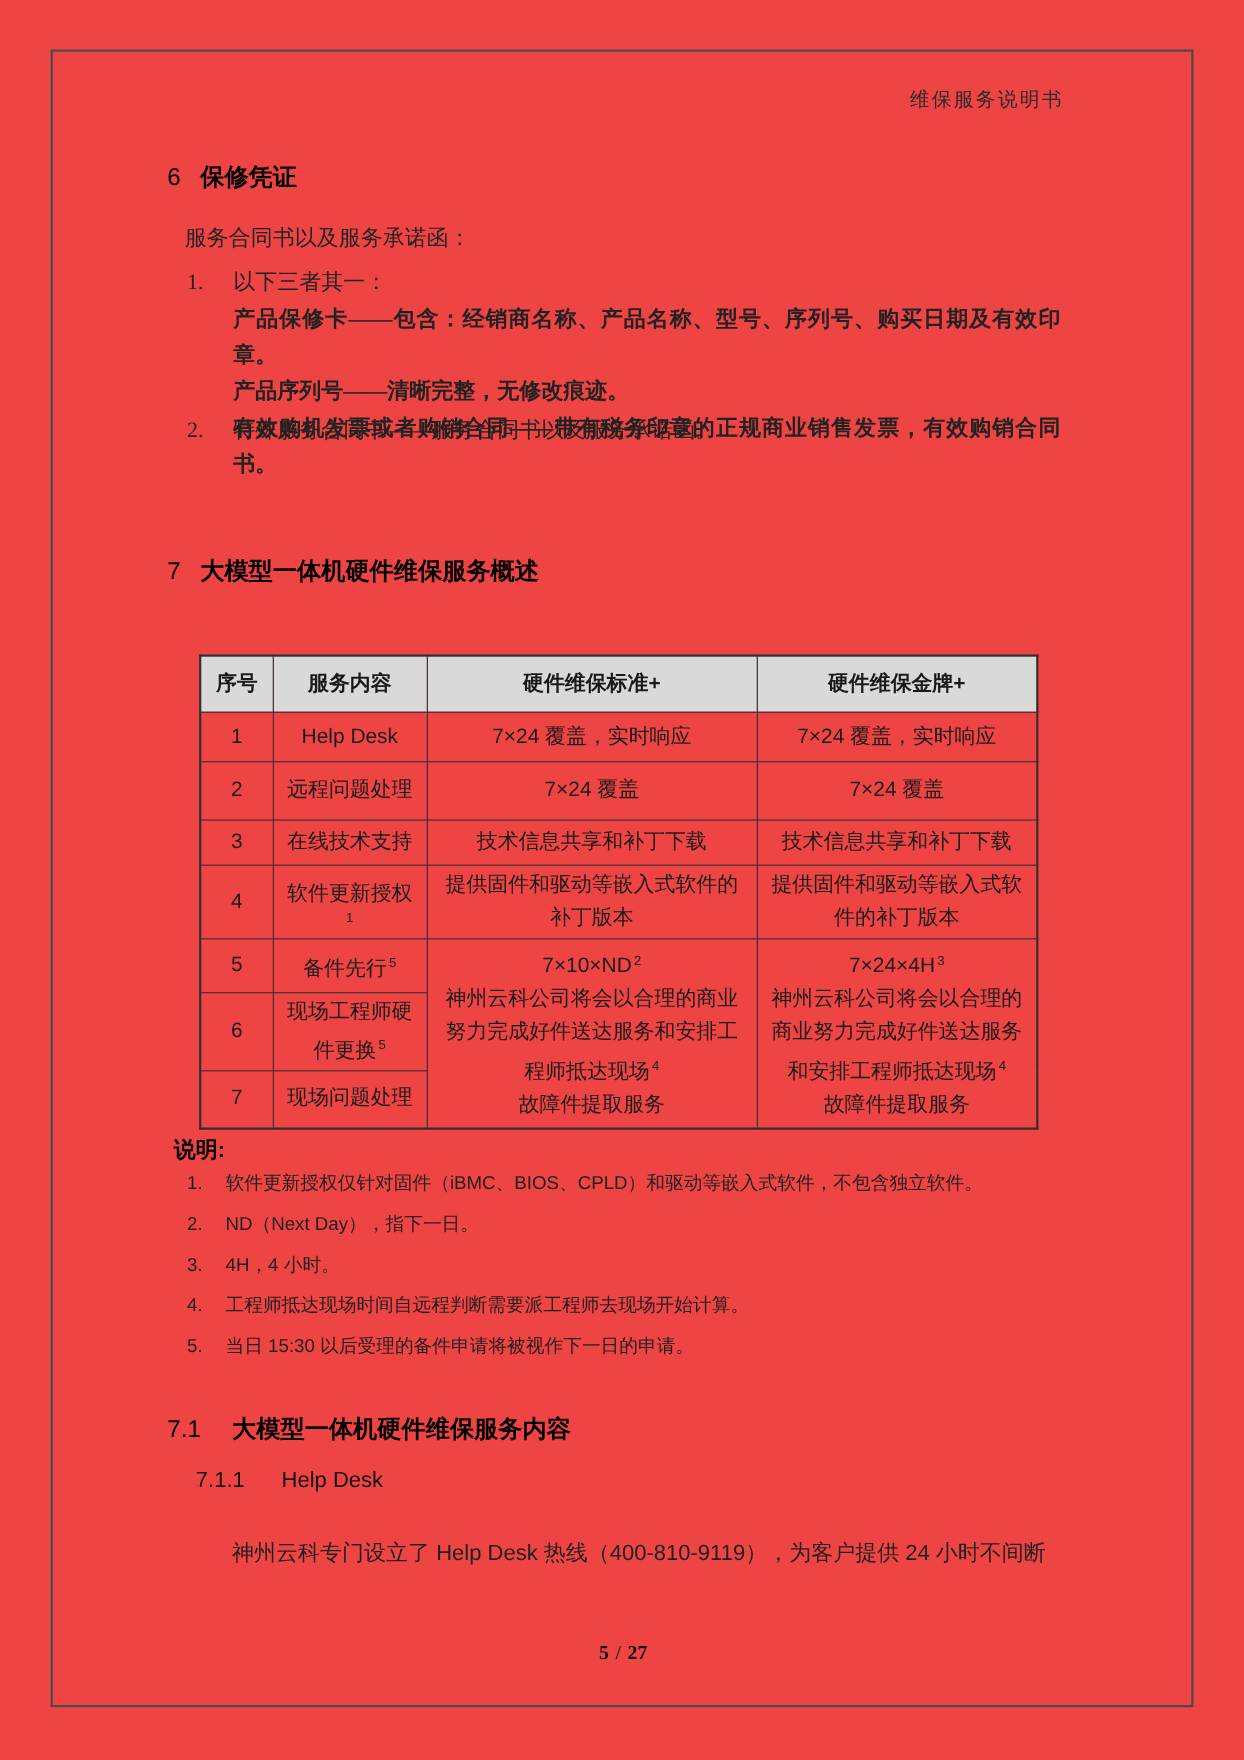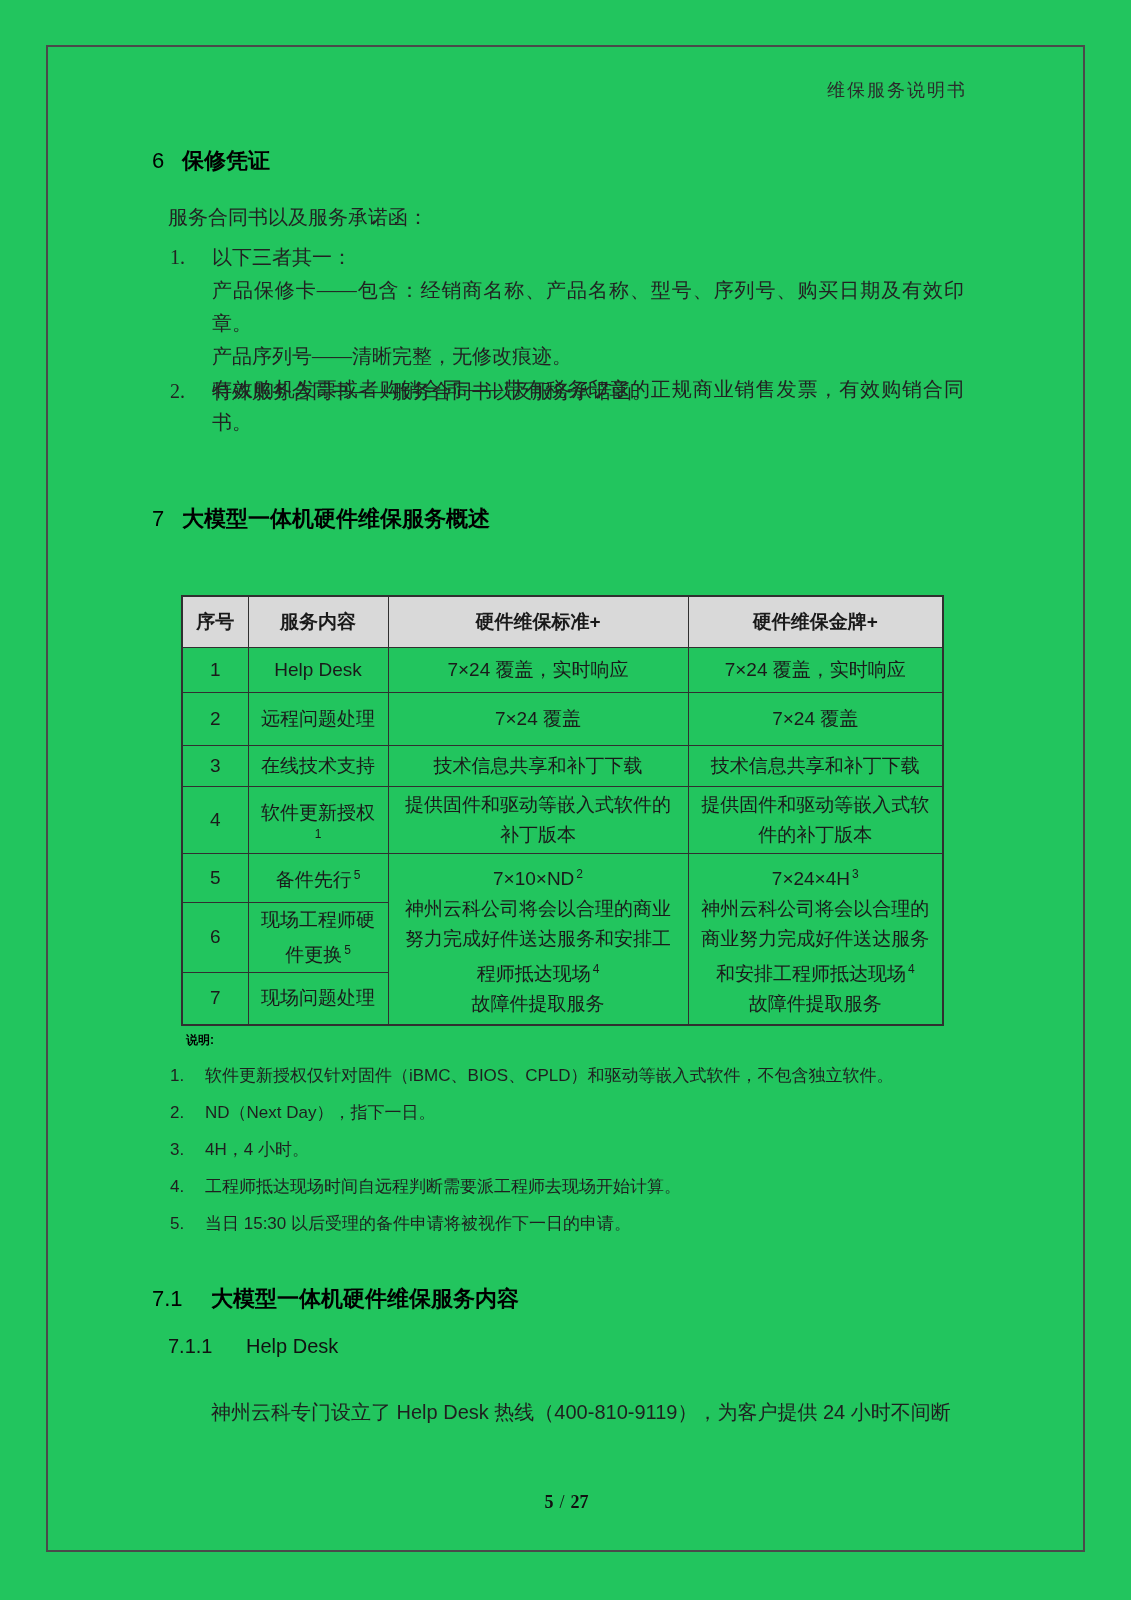--- a/index.html
+++ b/index.html
@@ -1,50 +1,50 @@
 <!DOCTYPE html>
 <html><head>
 <meta charset="utf-8">
 <style>
   html,body{margin:0;padding:0;background:#ffffff;}
   body{width:1131px;height:1600px;position:relative;overflow:hidden;
        font-family:"Liberation Sans",sans-serif;color:#1f1f1f;}
-  #page{position:absolute;left:0;top:0;width:1131px;height:1600px;background:#22c55e;}
+  #page{position:absolute;left:0;top:0;width:1131px;height:1600px;background:#ef4444;}
   .page-border{position:absolute;left:46px;top:45px;width:1039px;height:1507px;
        border:2px solid #4a4a4a;box-sizing:border-box;}
   .hdr{position:absolute;top:78px;left:168px;width:799px;text-align:right;
        font-family:"Liberation Serif",serif;font-size:18px;letter-spacing:2px;color:#2a2a2a;}
   
   .h1{position:absolute;left:152px;font-size:22px;font-weight:700;color:#000;line-height:38px;white-space:nowrap;}
   .hnum{display:inline-block;font-weight:400;}
   .h1 .hnum{min-width:30px;}
   .h2num{display:inline-block;font-weight:400;min-width:59px;margin-top:12px;}
   .h3{position:absolute;left:168px;font-size:20px;font-weight:400;color:#111;line-height:28px;white-space:nowrap;}
   .h3num{display:inline-block;min-width:78px;}
   
   .serif{font-family:"Liberation Serif",serif;color:#222;}
   .p-intro{position:absolute;left:168px;font-size:20px;line-height:28px;}
   .li{position:absolute;left:168px;font-size:20px;line-height:28px;padding-left:44px;box-sizing:border-box;}
   .li .marker{position:absolute;left:2px;top:0;}
-  .sublines{position:absolute;left:212px;width:752px;font-size:20px;line-height:33px;text-align:justify;}
+  .sublines{position:absolute;left:212px;width:752px;font-size:20px;line-height:33px;text-align:justify;font-weight:bold;}
   
   table.svc{position:absolute;left:181px;top:595px;width:761px;border-collapse:collapse;
        table-layout:fixed;font-size:19px;color:#1a1a1a;border:2px solid #303030;}
   table.svc th,table.svc td{border:1px solid #303030;text-align:center;vertical-align:middle;
        padding:2px 8px;box-sizing:border-box;line-height:30px;}
   table.svc thead th{background:#d9d9d9;font-weight:700;height:51px;}
   td.c-no{text-align:left;padding-left:13px;}
   tr.r0{height:45px;}tr.r1{height:53px;}tr.r2{height:41px;}tr.r3{height:67px;}
   tr.r4{height:49px;}tr.r5{height:67px;}tr.r6{height:53px;}
   td.wrap{line-height:32px;}
   .supline{font-size:12px;line-height:13px;}
   .sup{font-size:12px;vertical-align:7px;margin-left:2px;}
   td.merged{line-height:32px;}
   
-  .notes-label{position:absolute;left:186px;top:1032px;font-size:12px;font-weight:700;color:#000;}
+  .notes-label{position:absolute;left:158px;top:1032px;font-size:20px;font-weight:700;color:#000;}
   .notes{position:absolute;left:168px;top:1064px;width:800px;}
   .note{position:relative;padding-left:37px;font-size:17px;line-height:23px;margin-bottom:14px;}
   .note .marker{position:absolute;left:2px;top:0;}
   .p-body{position:absolute;left:211px;font-size:20px;line-height:28px;white-space:nowrap;}
   
   .footer{position:absolute;left:46px;top:1492px;width:1041px;text-align:center;
        font-family:"Liberation Serif",serif;font-size:18px;color:#111;}
   .footer .num{font-weight:700;}
   .footer .sep{font-weight:400;padding:0 6px;}
 </style>
@@ -176,21 +176,21 @@
     <div class="note">
       <span class="marker">5.</span>
       <span>当日 15:30 以后受理的备件申请将被视作下一日的申请。</span>
     </div>
   </div>
 
   <div class="h1" style="top:1268px;">
     <span class="h2num">7.1</span><span>大模型一体机硬件维保服务内容</span>
   </div>
 
-  <div class="h3" style="top:1332px;">
+  <div class="h3" style="top:1332px;margin-left:10px;">
     <span class="h3num">7.1.1</span><span>Help Desk</span>
   </div>
 
   <div class="p-body" style="top:1398px;">神州云科专门设立了 Help Desk 热线（400-810-9119），为客户提供 24 小时不间断</div>
 
   <div class="footer">
     <span class="num">5</span><span class="sep">/</span><span class="num">27</span>
   </div>
 </div>
 

